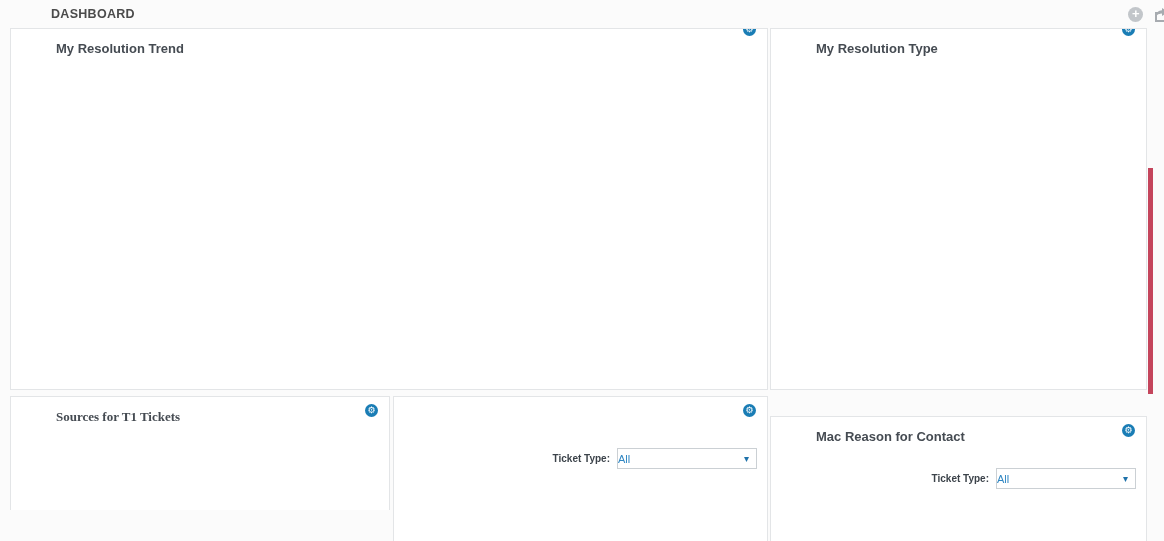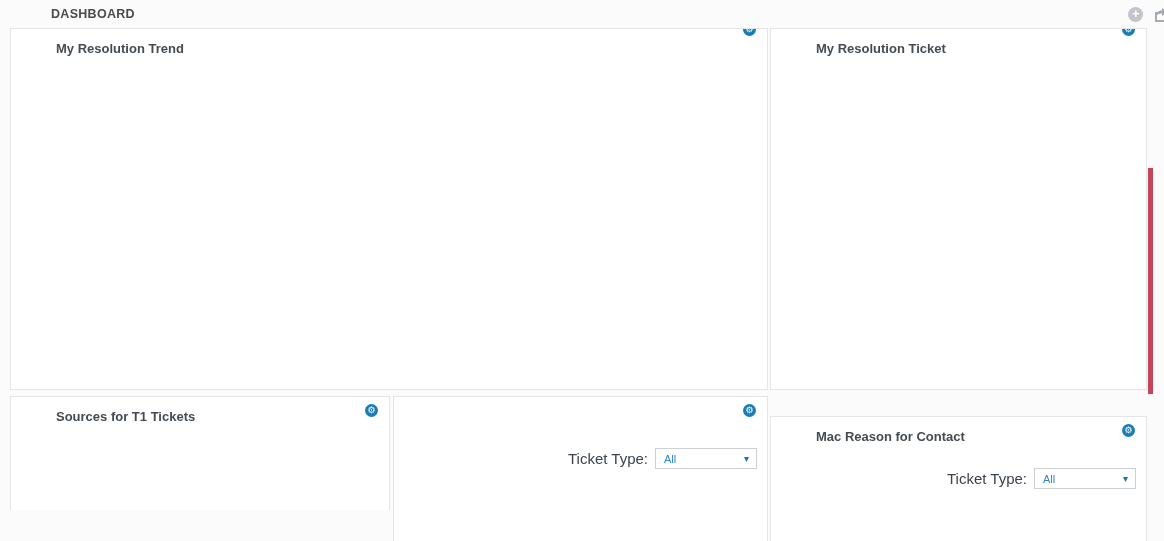--- a/index.html
+++ b/index.html
@@ -59,36 +59,36 @@
     position:absolute;right:11px;
     width:13px;height:13px;border-radius:50%;
     background:var(--accent-blue);
     color:#fff;font-size:9px;line-height:13px;text-align:center;
     cursor:pointer;
   }
   .gear-clipped{top:-6px;}
   .gear-normal{top:7px;}
   #panel-trend{left:10px;top:28px;width:758px;height:362px;}
   #panel-today{left:770px;top:28px;width:377px;height:362px;}
-  #panel-sources{left:10px;top:396px;width:380px;height:114px;border-bottom:none;}
+  #panel-sources{left:10px;top:396px;width:380px;height:114px;border-bottom:none;font-family:Liberation Serif, serif;}
   #panel-windows{left:393px;top:396px;width:375px;height:145px;border-bottom:none;}
   #panel-mac{left:770px;top:396px;width:377px;height:145px;border-bottom:none;margin-top:20px;}
   
   .filter-row{
     position:absolute;top:51px;right:10px;
     display:flex;align-items:center;
   }
   .filter-label{
-    font-size:15px;font-weight:normal;color:#3c434a;margin-right:7px;
+    font-size:10px;font-weight:bold;color:#3c434a;margin-right:7px;
   }
   .filter-select{
-    width:102px;height:21px;
+    width:140px;height:21px;
     border:1px solid #cbd0d4;background:#fff;
     display:flex;align-items:center;
-    padding:0 8px;cursor:pointer;position:relative;
+    padding:0 0;cursor:pointer;position:relative;
   }
   .filter-value{font-size:11px;color:var(--link-blue);}
   .caret{
     position:absolute;right:7px;top:4px;
     color:#1f72aa;font-size:10px;line-height:12px;
   }
   
   .red-bar{
     position:absolute;left:1148px;top:168px;width:5px;height:226px;
     background:var(--bar-red);
@@ -110,21 +110,21 @@
     <div class="hicon more-dots">•••</div>
   </div>
 </div>
 
 <div class="panel" id="panel-trend">
   <div class="panel-title">My Resolution Trend</div>
   <div class="gear-btn gear-clipped">⚙</div>
 </div>
 
 <div class="panel" id="panel-today">
-  <div class="panel-title">My Resolution Ticket</div>
+  <div class="panel-title">My Resolution Type</div>
   <div class="gear-btn gear-clipped">⚙</div>
 </div>
 
 <div class="red-bar"></div>
 
 <div class="panel" id="panel-sources">
   <div class="panel-title">Sources for T1 Tickets</div>
   <div class="gear-btn gear-normal">⚙</div>
 </div>
 

